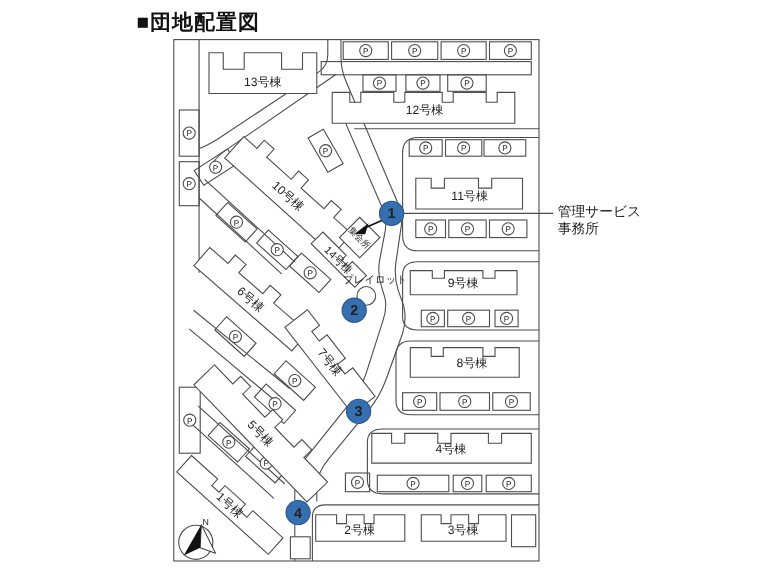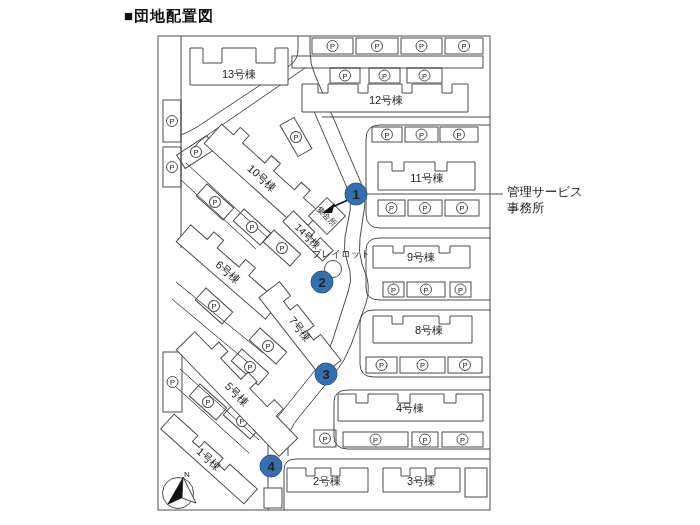--- a/index.html
+++ b/index.html
@@ -1,18 +1,18 @@
 <!DOCTYPE html>
 <html><head>
 <meta charset="utf-8">
 <style>
   html,body{margin:0;padding:0;background:#fff;}
   .stage{position:relative;width:700px;height:525px;background:#fff;overflow:hidden;
          font-family:"Liberation Sans","DejaVu Sans",sans-serif;}
-  .page-title{position:absolute;left:124px;top:7px;font-size:15px;font-weight:bold;
+  .page-title{position:absolute;left:124px;top:7px;font-size:19px;font-weight:bold;
               color:#111;letter-spacing:1px;}
   svg{position:absolute;left:0;top:0;}
   svg text{font-family:"Liberation Sans","DejaVu Sans",sans-serif;fill:#222;}
   .bl{font-size:11px;}
   .road,.bld,.bay{fill:none;stroke:#4d4d4d;stroke-width:1;}
   .bfill{fill:#fff;stroke:#4d4d4d;stroke-width:1;}
 </style>
 </head>
 <body>
 

